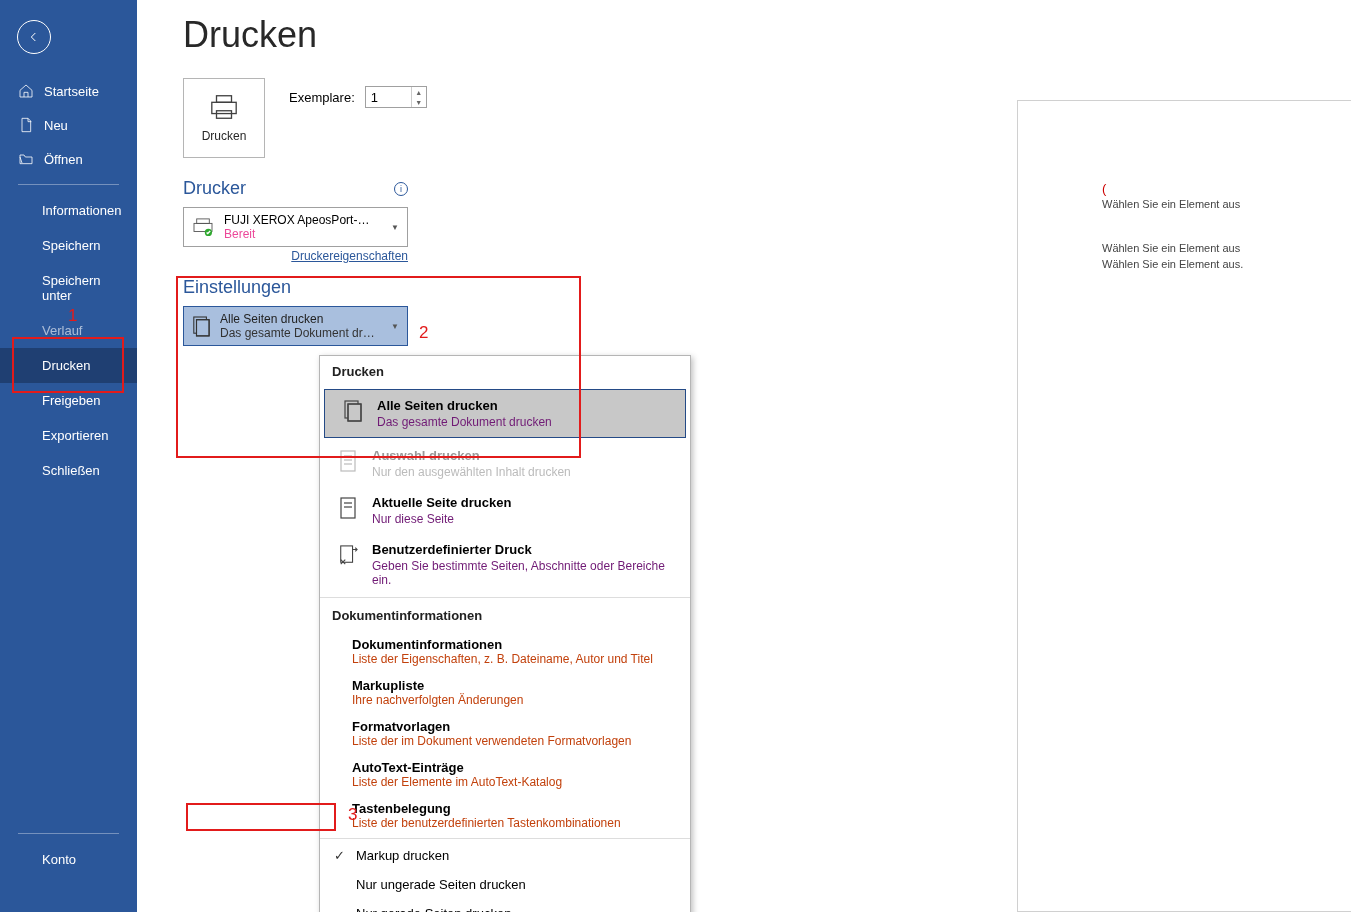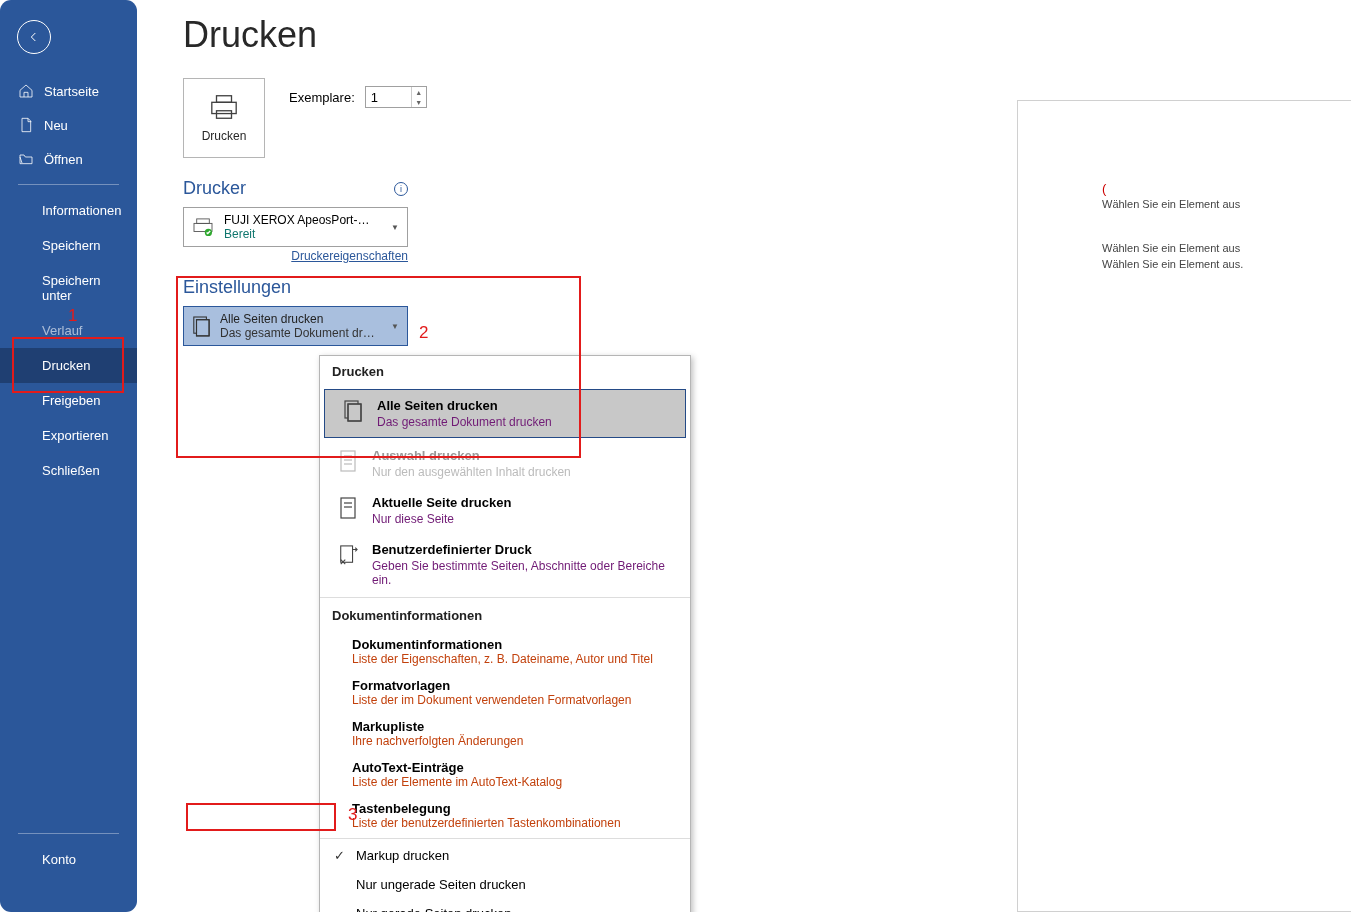--- a/index.html
+++ b/index.html
@@ -1,19 +1,19 @@
 <!DOCTYPE html>
 <html><head>
   <meta charset="utf-8">
   <style>
     * { box-sizing: border-box; margin: 0; padding: 0; font-family: "Segoe UI", Arial, sans-serif; }
     body { display: flex; height: 912px; width: 1351px; background: #fff; overflow: hidden; }
 
     
-    .sidebar { width: 137px; background: #2b579a; color: #fff; padding-top: 20px; display: flex; flex-direction: column; font-size: 13px; border-radius: 11px; }
+    .sidebar { width: 137px; background: #2b579a; color: #fff; padding-top: 20px; display: flex; flex-direction: column; font-size: 13px; }
     .back-btn { width: 34px; height: 34px; border: 1.5px solid #fff; border-radius: 50%; margin-left: 17px; display: flex; align-items: center; justify-content: center; margin-bottom: 20px; cursor: pointer; }
     .back-btn svg { width: 16px; height: 16px; stroke: #fff; fill: none; stroke-width: 1.5; }
     .nav-item { display: flex; align-items: center; padding: 10px 18px; cursor: pointer; gap: 10px; }
     .nav-item svg { width: 16px; height: 16px; stroke: #fff; fill: none; stroke-width: 1.2; }
     .nav-item.with-icon { padding: 9px 18px; }
     .nav-separator { border-top: 1px solid rgba(255,255,255,0.35); margin: 8px 18px; }
     .nav-item.textonly { padding: 10px 18px 10px 42px; }
     .nav-item.active { background: #1f3f72; }
     .nav-item.dim { color: rgba(255,255,255,0.6); }
 
@@ -37,21 +37,21 @@
     .spinner .arrows div { flex: 1; display: flex; align-items: center; justify-content: center; font-size: 7px; color: #666; cursor: pointer; }
 
     
     .section-row { display: flex; align-items: center; margin-bottom: 8px; width: 225px; gap: 15px; }
     .section-title { color: #2b579a; font-size: 18px; font-weight: 400; }
     .info-icon { margin-left: auto; width: 14px; height: 14px; border: 1px solid #2b579a; border-radius: 50%; color: #2b579a; font-size: 9px; display: flex; align-items: center; justify-content: center; cursor: pointer; }
     .printer-select { width: 225px; border: 1px solid #a0a0a0; padding: 5px 8px; display: flex; align-items: center; gap: 10px; cursor: pointer; background: #fff; position: relative; }
     .printer-select svg.icon { width: 22px; height: 18px; }
     .printer-text { font-size: 12px; display: flex; flex-direction: column; }
     .printer-text .name { white-space: nowrap; overflow: hidden; text-overflow: ellipsis; max-width: 150px; }
-    .printer-text .status { color: #0f766e; }
+    .printer-text .status { color: #ec4899; }
     .dd-arrow { margin-left: auto; font-size: 8px; color: #555; }
     .link { color: #2b579a; font-size: 12px; text-decoration: underline; cursor: pointer; display: block; text-align: right; width: 225px; margin-top: 2px; margin-bottom: 14px; }
 
     
     .settings-select { width: 225px; background: #a9bfde; border: 1px solid #2b579a; padding: 5px 8px; display: flex; align-items: center; gap: 10px; cursor: pointer; }
     .settings-select svg { width: 18px; height: 22px; stroke: #333; fill: none; stroke-width: 1.2; }
     .settings-text { font-size: 12px; display: flex; flex-direction: column; }
     .settings-text .line1 { color: #222; }
     .settings-text .line2 { color: #333; white-space: nowrap; overflow: hidden; text-overflow: ellipsis; max-width: 155px; }
 
@@ -244,26 +244,26 @@
           <span class="t2">Geben Sie bestimmte Seiten, Abschnitte oder Bereiche ein.</span>
         </div>
     </div>
     <hr>
     <div class="section-header">Dokumentinformationen</div>
     <div class="indent-opt">
         <div class="t1">Dokumentinformationen</div>
         <div class="t2">Liste der Eigenschaften, z. B. Dateiname, Autor und Titel</div>
       </div>
     <div class="indent-opt">
+        <div class="t1">Markupliste</div>
+        <div class="t2">Ihre nachverfolgten Änderungen</div>
+      </div>
+    <div class="indent-opt">
         <div class="t1">Formatvorlagen</div>
         <div class="t2">Liste der im Dokument verwendeten Formatvorlagen</div>
-      </div>
-    <div class="indent-opt">
-        <div class="t1">Markupliste</div>
-        <div class="t2">Ihre nachverfolgten Änderungen</div>
       </div>
     <div class="indent-opt">
         <div class="t1">AutoText-Einträge</div>
         <div class="t2">Liste der Elemente im AutoText-Katalog</div>
       </div>
     <div class="indent-opt">
         <div class="t1">Tastenbelegung</div>
         <div class="t2">Liste der benutzerdefinierten Tastenkombinationen</div>
       </div>
     <hr>

